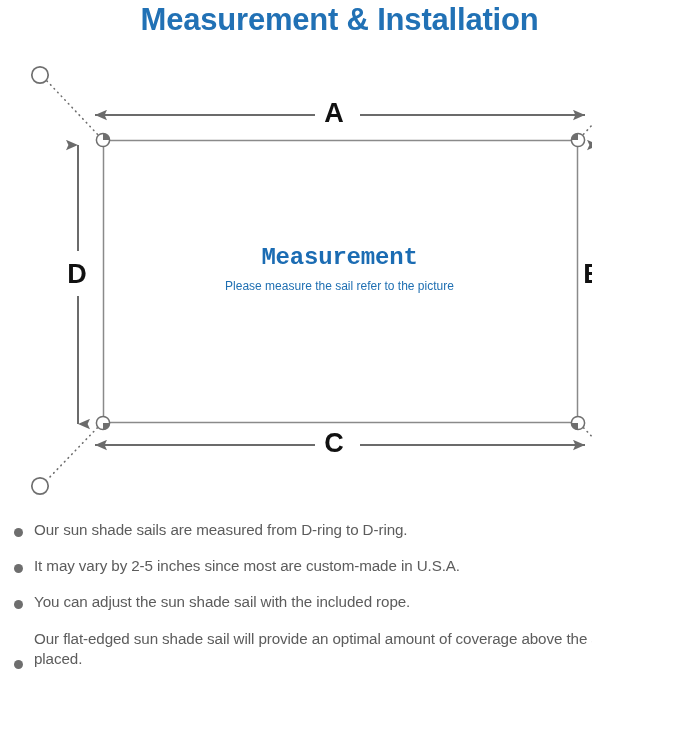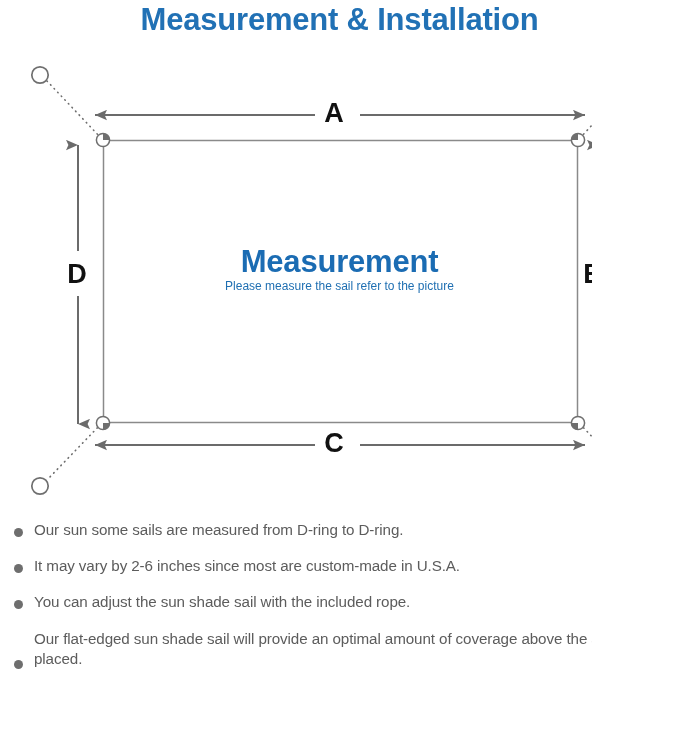--- a/index.html
+++ b/index.html
@@ -43,23 +43,24 @@
   
   .ctr-label {
     position: absolute;
     width: 679px;
     text-align: center;
     color: #1b6cb3;
     white-space: nowrap;
   }
   #ctr-main {
     top: 198px;
-    font-size: 31px;
+    font-size: 24px;
     font-weight: bold;
     letter-spacing: -0.2px;
+    font-family: Liberation Mono, monospace;
   }
   #ctr-sub {
     top: 233px;
     font-size: 12px;
     font-weight: normal;
     color: #1f6fb2;
   }
 
   
   .dim {
@@ -190,25 +191,25 @@
 
     <div id="dim-a" class="dim">A</div>
     <div id="dim-b" class="dim">B</div>
     <div id="dim-c" class="dim">C</div>
     <div id="dim-d" class="dim">D</div>
   </div>
 
   <div id="notes">
     <div class="note">
       <span class="bullet"></span>
-      <span class="note-text">Our sun some sails are measured from D-ring to D-ring.</span>
-    </div>
-    <div class="note">
-      <span class="bullet"></span>
-      <span class="note-text">It may vary by 2-6 inches since most are custom-made in U.S.A.</span>
+      <span class="note-text">Our sun shade sails are measured from D-ring to D-ring.</span>
+    </div>
+    <div class="note">
+      <span class="bullet"></span>
+      <span class="note-text">It may vary by 2-5 inches since most are custom-made in U.S.A.</span>
     </div>
     <div class="note">
       <span class="bullet"></span>
       <span class="note-text">You can adjust the sun shade sail with the included rope.</span>
     </div>
     <div class="note">
       <span class="bullet"></span>
       <span class="note-text">Our flat-edged sun shade sail will provide an optimal amount of coverage above the area it’ s placed.</span>
     </div>
   </div>

